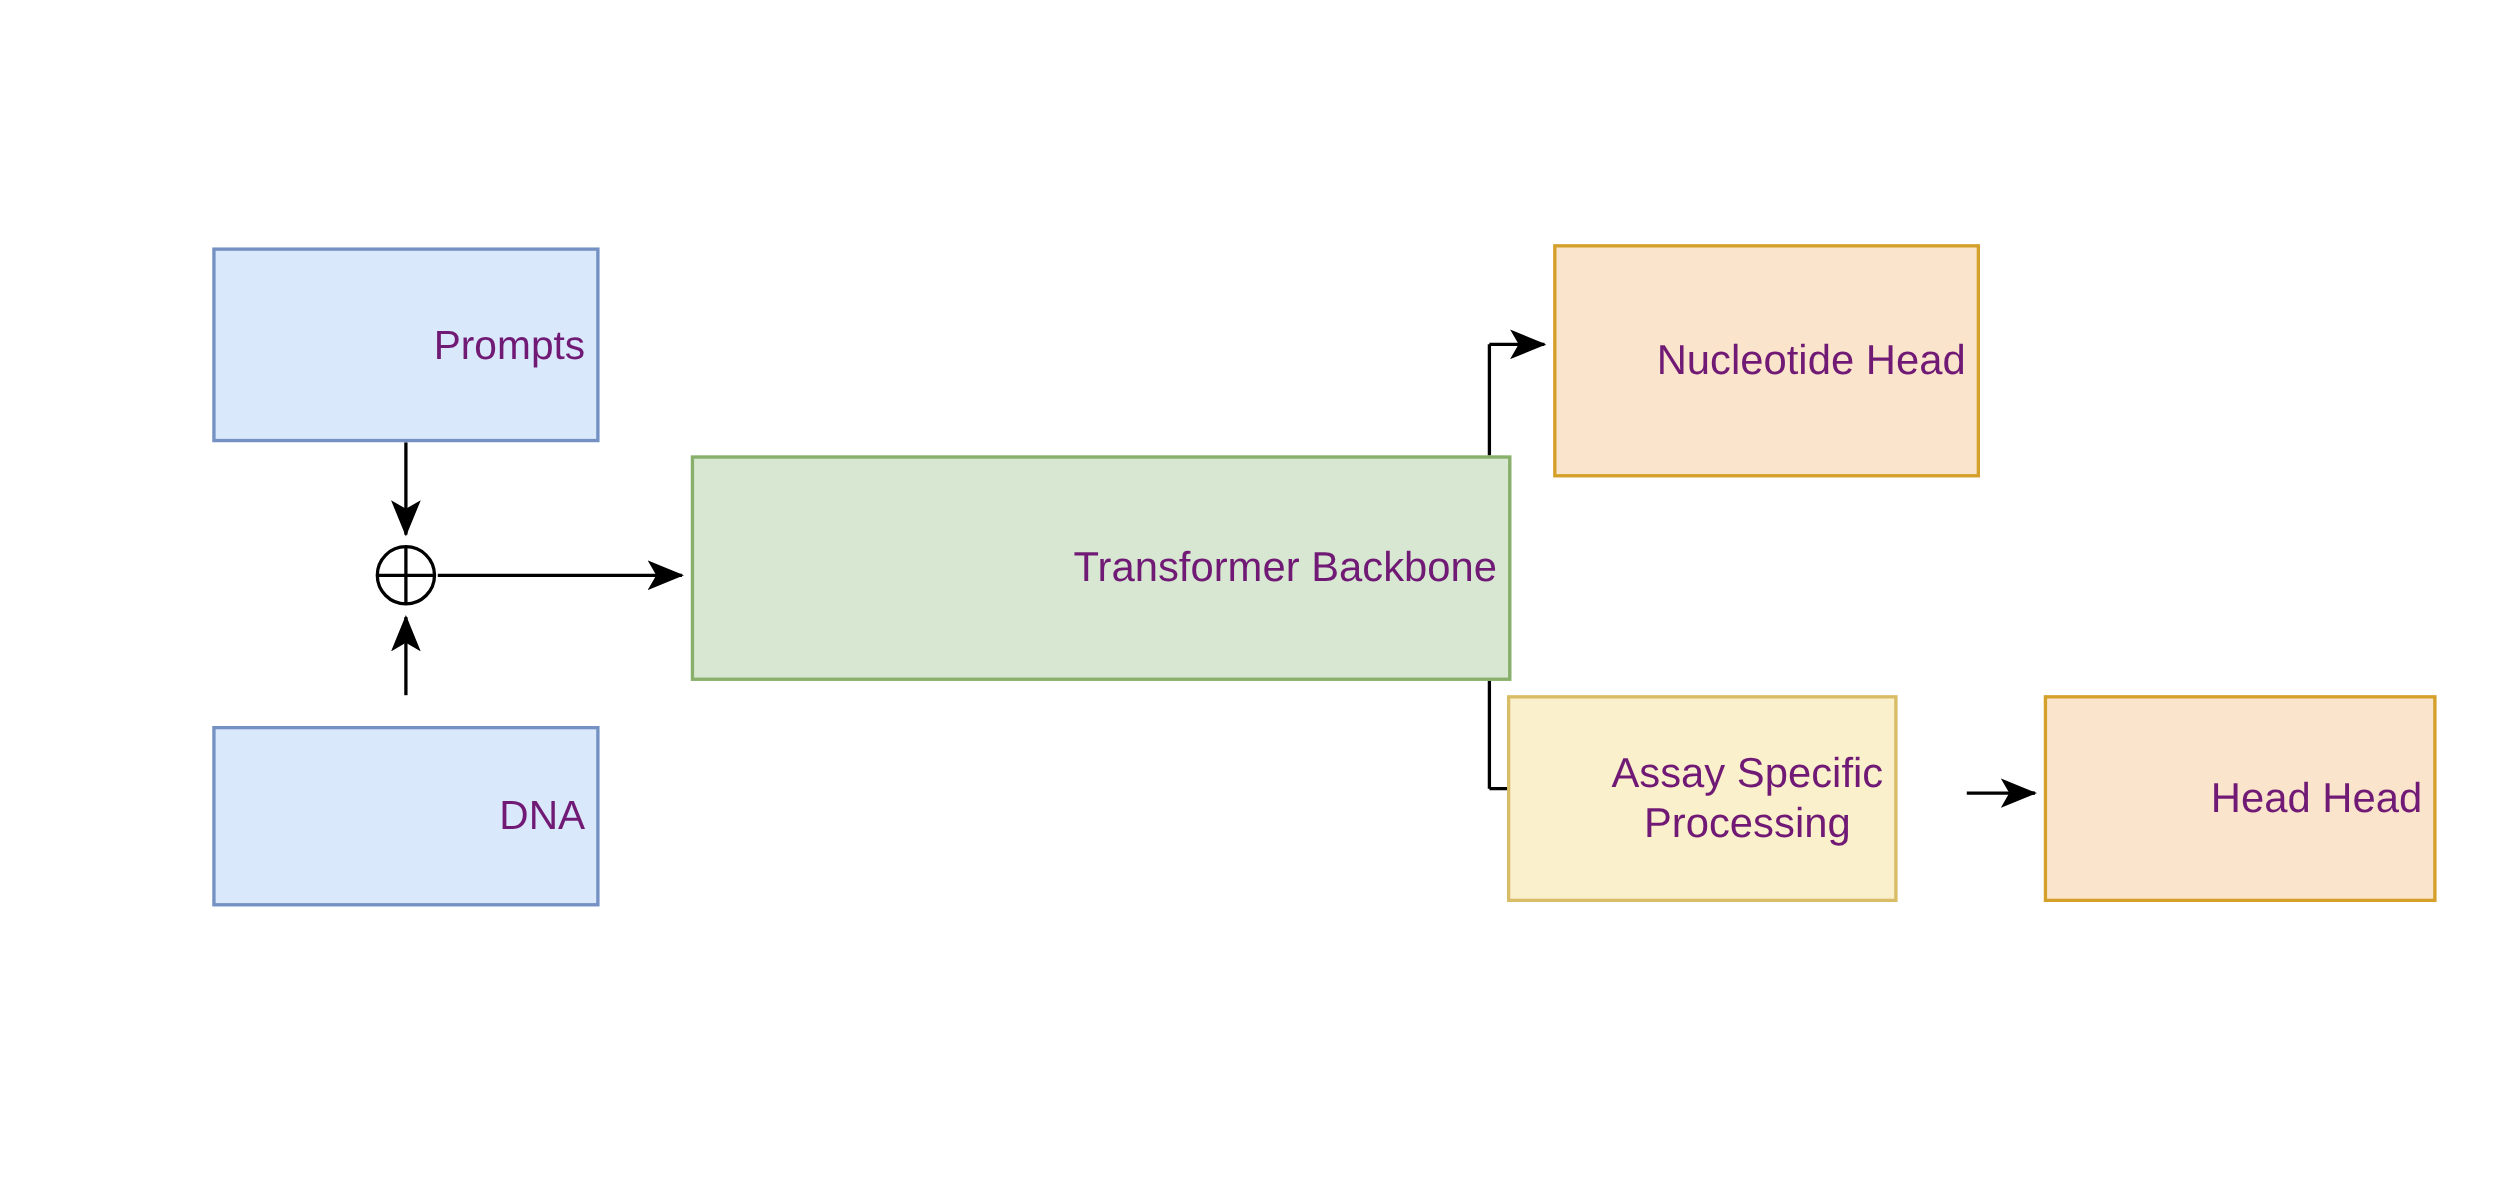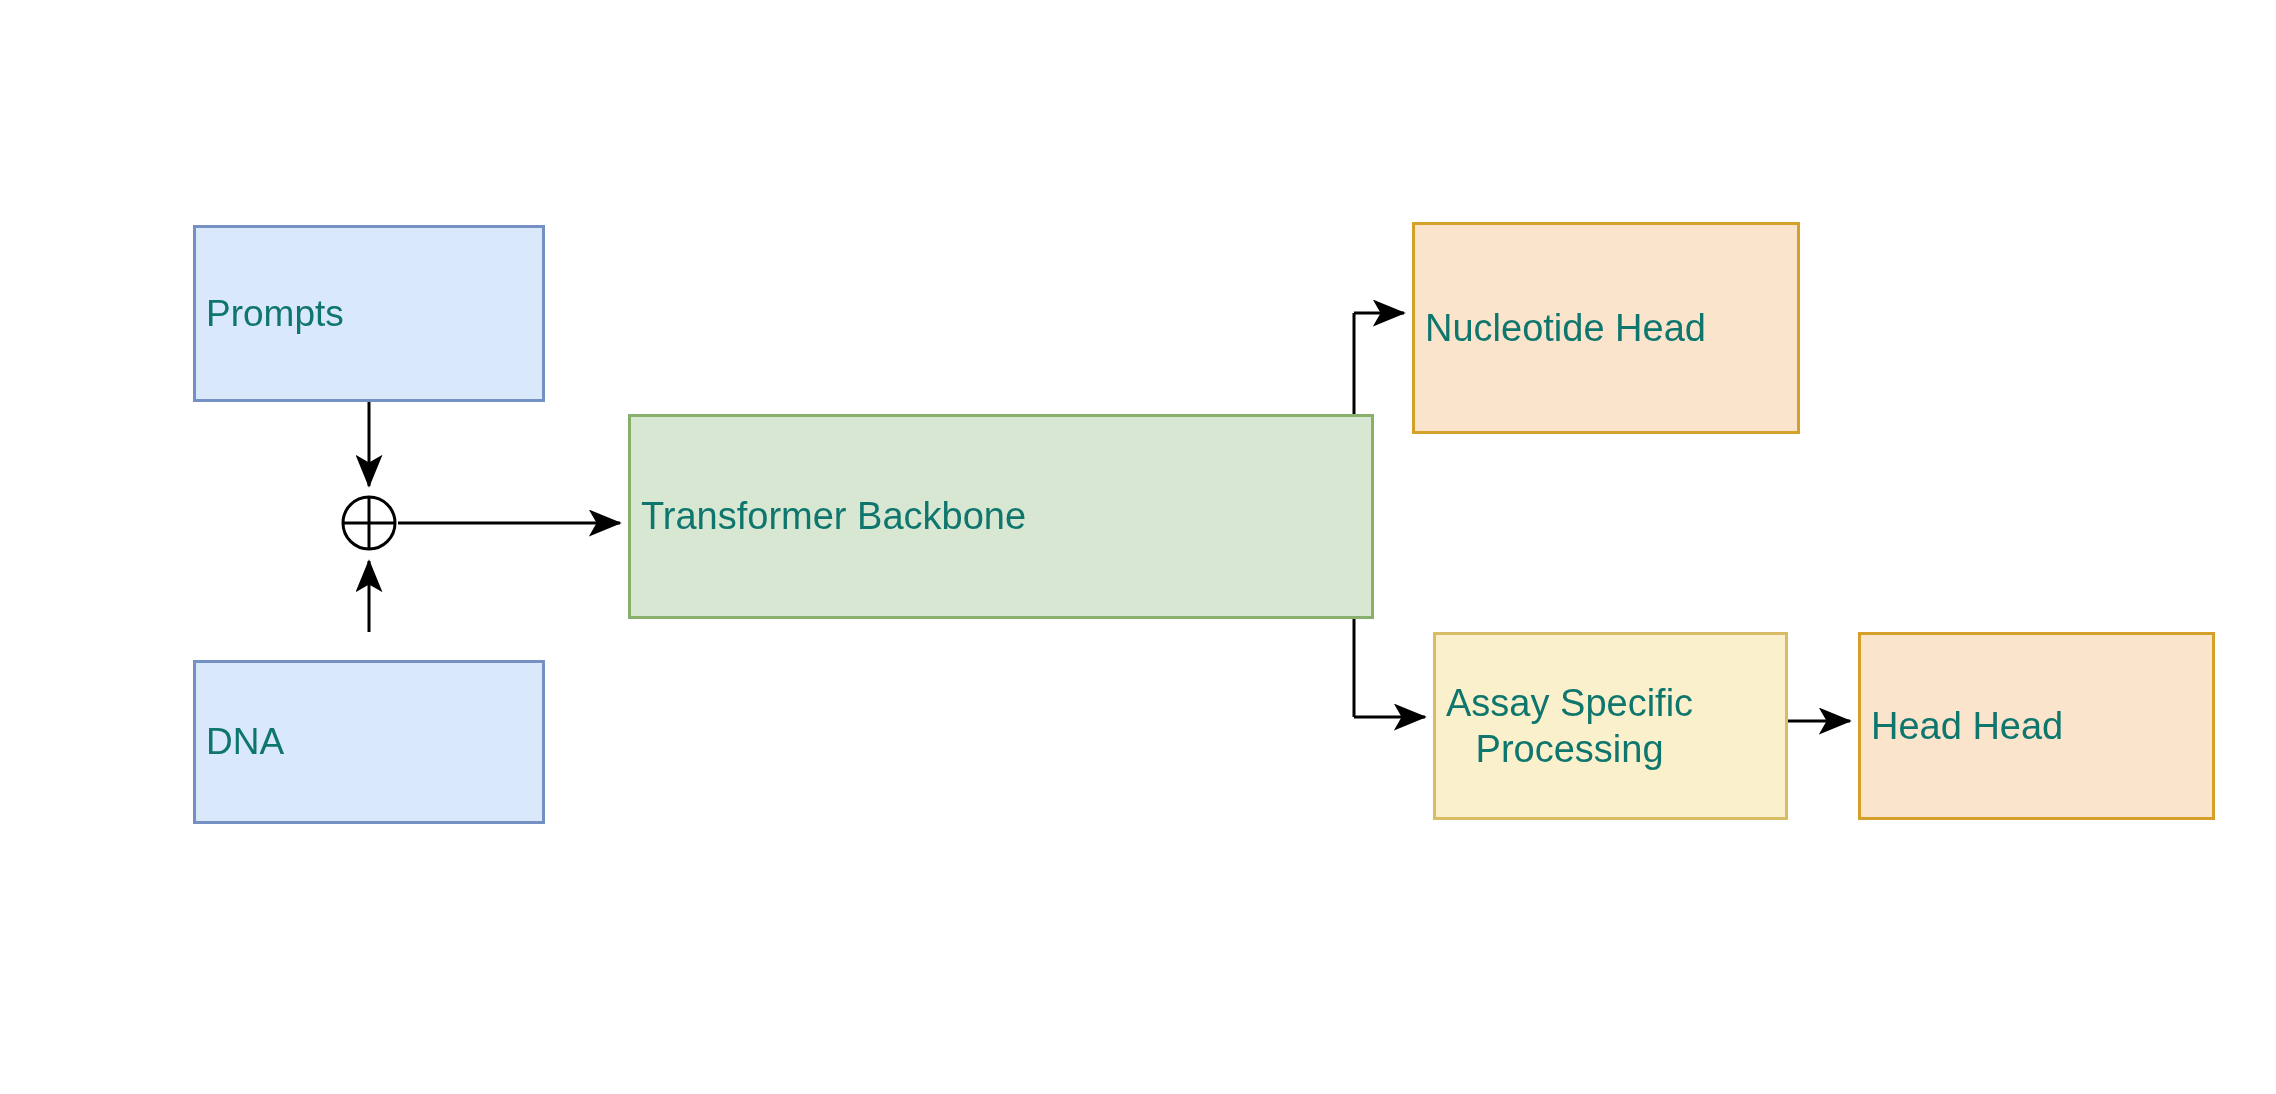--- a/index.html
+++ b/index.html
@@ -25,45 +25,45 @@
     top: 0;
     width: 2276px;
     height: 1094px;
     pointer-events: none;
   }
   .node {
     position: absolute;
     box-sizing: border-box;
     display: flex;
     align-items: center;
-    justify-content: flex-start;
+    justify-content: flex-end;
     text-align: center;
     border-style: solid;
     border-width: 3px;
-    color: #0f766e;
+    color: #701a75;
     line-height: 1.22;
     padding: 8px 10px;
   }
   .node .label {
     display: block;
     white-space: pre-line;
   }
 
   
   .fill-blue   { background: #dae8fc; border-color: #7591c4; }
   .fill-green  { background: #d7e7d2; border-color: #88b06a; }
   .fill-peach  { background: #fae4cc; border-color: #d4a02a; }
   .fill-yellow { background: #fbf0cc; border-color: #d9bc66; }
 
   
   #node-prompts   { left: 193px;  top: 225px; width: 352px; height: 177px; font-size: 37px; }
   #node-dna       { left: 193px;  top: 633px; width: 352px; height: 164px; font-size: 37px; margin-top: 27px; }
   #node-backbone  { left: 628px;  top: 414px; width: 746px; height: 205px; font-size: 38px; }
   #node-nuc-head  { left: 1412px; top: 222px; width: 388px; height: 212px; font-size: 38px; }
-  #node-assay-proc{ left: 1433px; top: 632px; width: 355px; height: 188px; font-size: 38px; }
+  #node-assay-proc{ left: 1370px; top: 632px; width: 355px; height: 188px; font-size: 38px; }
   #node-assay-head{ left: 1858px; top: 632px; width: 357px; height: 188px; font-size: 38px; }
 
   
   #junction-add {
     position: absolute;
     left: 340px;
     top: 494px;
     width: 58px;
     height: 58px;
   }

